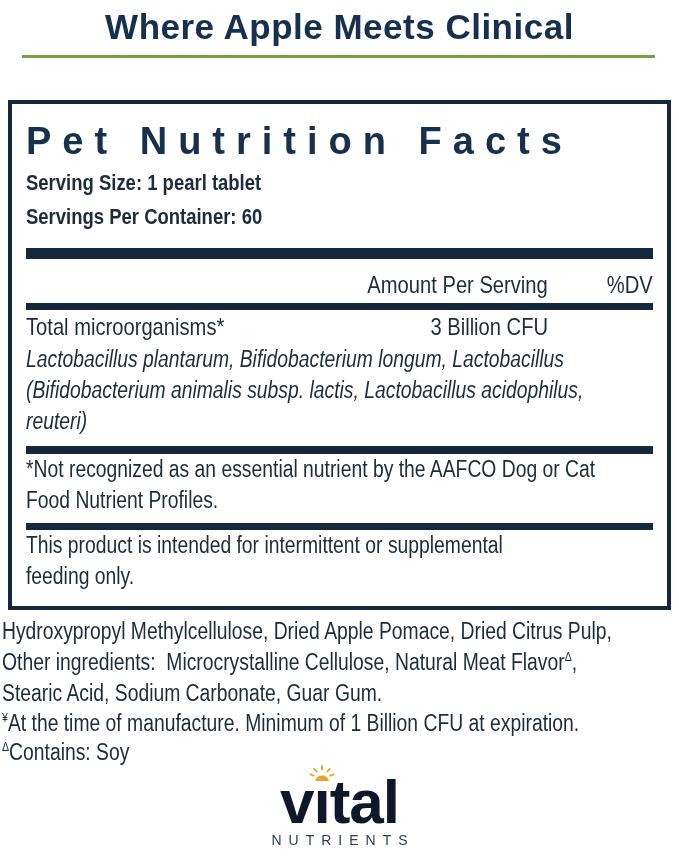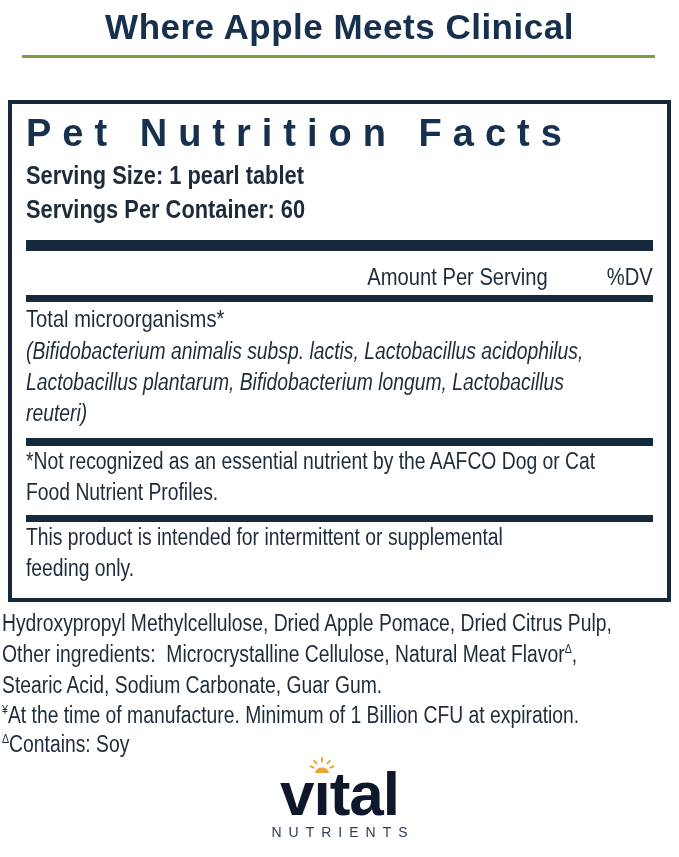--- a/index.html
+++ b/index.html
@@ -10,30 +10,30 @@
   }
   
   .tagline{
     margin:5px 0 0;text-align:center;
     font-size:35px;line-height:44px;font-weight:bold;letter-spacing:.5px;
     color:#16304e;
   }
   .green-rule{height:3px;background:#76a13e;border:0;margin:6px 24px 0 22px;}
   
   .panel{
-    margin:42px 8px 0;border:4px solid #16283c;padding:4px 14px 14px;
+    margin:42px 8px 0;border:4px solid #16283c;padding:12px 14px 14px;
     color:#1d2b3a;
   }
   .panel-heading{
     font-size:38px;font-weight:bold;letter-spacing:11px;
     line-height:50px;white-space:nowrap;color:#16304e;
   }
   .cond{display:inline-block;transform:scaleX(.84);transform-origin:0 50%;white-space:pre;}
   .cond-r{transform-origin:100% 50%;}
-  .serv{font-size:26px;font-weight:bold;line-height:34px;text-decoration:underline;}
+  .serv{font-size:22px;font-weight:bold;line-height:34px;text-decoration:underline;}
   .bar{background:#16283c;}
   .bar-thick{height:11px;margin-top:14px;}
   .bar-mid{height:7px;}
   .bar-8{height:8px;margin-top:9px;}
   .bar-7{height:7px;margin-top:7px;}
   .nf-row{position:relative;}
   .nf-head{height:44px;}
   .nf-head .col-amount{position:absolute;right:105px;bottom:4px;font-size:24px;}
   .nf-head .col-dv{position:absolute;right:0;bottom:4px;font-size:24px;text-align:center;}
   .nf-data{height:34px;font-size:24px;line-height:34px;}
@@ -73,25 +73,26 @@
 
   <div class="nf-row nf-head">
     <span class="col-amount"><span class="cond cond-r">Amount Per Serving</span></span>
     <span class="col-dv"><span class="cond cond-r">%DV</span></span>
   </div>
 
   <div class="bar bar-mid"></div>
 
   <div class="nf-row nf-data">
     <span><span class="cond">Total microorganisms*</span></span>
+    <span class="val"><span class="cond cond-r">3 Billion CFU</span></span>
   </div>
 
   <div class="species">
+    <div><span class="cond">Lactobacillus plantarum, Bifidobacterium longum, Lactobacillus</span></div>
     <div><span class="cond">(Bifidobacterium animalis subsp. lactis, Lactobacillus acidophilus,</span></div>
-    <div><span class="cond">Lactobacillus plantarum, Bifidobacterium longum, Lactobacillus</span></div>
     <div><span class="cond">reuteri)</span></div>
   </div>
 
   <div class="bar bar-8"></div>
 
   <div class="note">
     <div><span class="cond">*Not recognized as an essential nutrient by the AAFCO Dog or Cat</span></div>
     <div><span class="cond">Food Nutrient Profiles.</span></div>
   </div>
 

